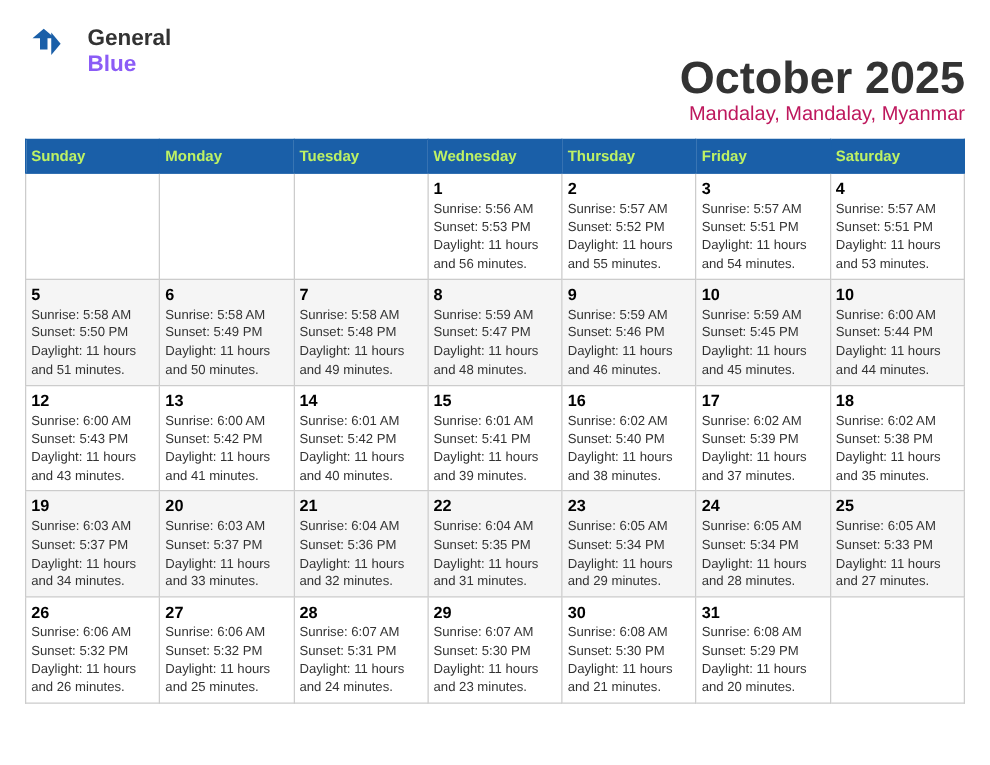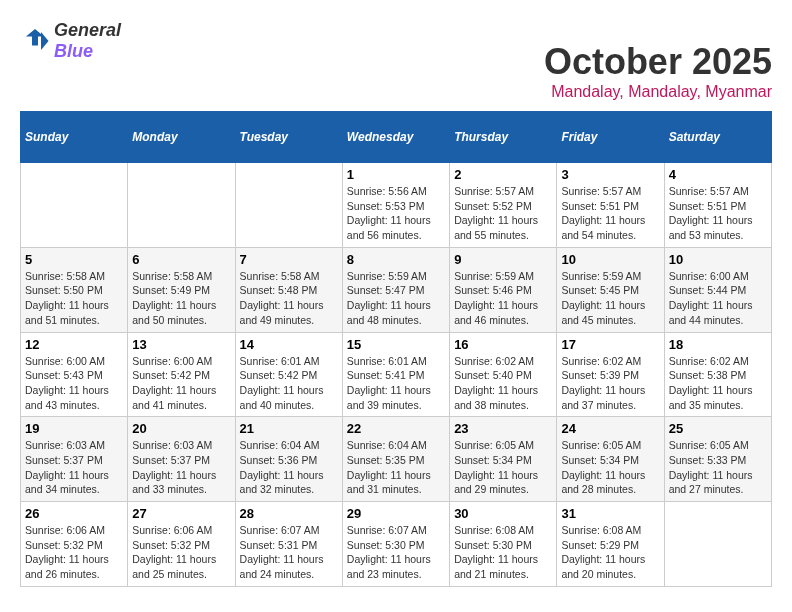--- a/index.html
+++ b/index.html
@@ -11,23 +11,22 @@
       padding: 20px;
     }
     .header {
       display: flex;
       justify-content: space-between;
       align-items: flex-start;
       margin-bottom: 10px;
     }
     .logo {
       display: flex;
-      align-items: center;
-      gap: 4px;
-      font-style: italic;
+      align-items: flex-start;
+      gap: 20px;
     }
     .logo-text-general {
       font-size: 18px;
       font-weight: bold;
       color: #333;
     }
     .logo-text-blue {
       font-size: 18px;
       font-weight: bold;
       color: #8b5cf6;
@@ -49,26 +48,25 @@
       font-size: 16px;
       color: #be185d;
     }
     .calendar {
       width: 100%;
       border-collapse: collapse;
       font-size: 11px;
     }
     .calendar th {
       background: #1a5fa8;
-      color: #ffffff;
+      color: #bef264;
       text-align: left;
-      padding: 18px 4px;
+      padding: 6px 4px;
       font-size: 12px;
       border: 1px solid #1a5fa8;
-      font-style: italic;
     }
     .calendar td {
       border: 1px solid #ccc;
       vertical-align: top;
       padding: 4px;
       width: calc(100% / 7);
       min-height: 80px;
       background: #fff;
     }
     .calendar tr:nth-child(even) td {

